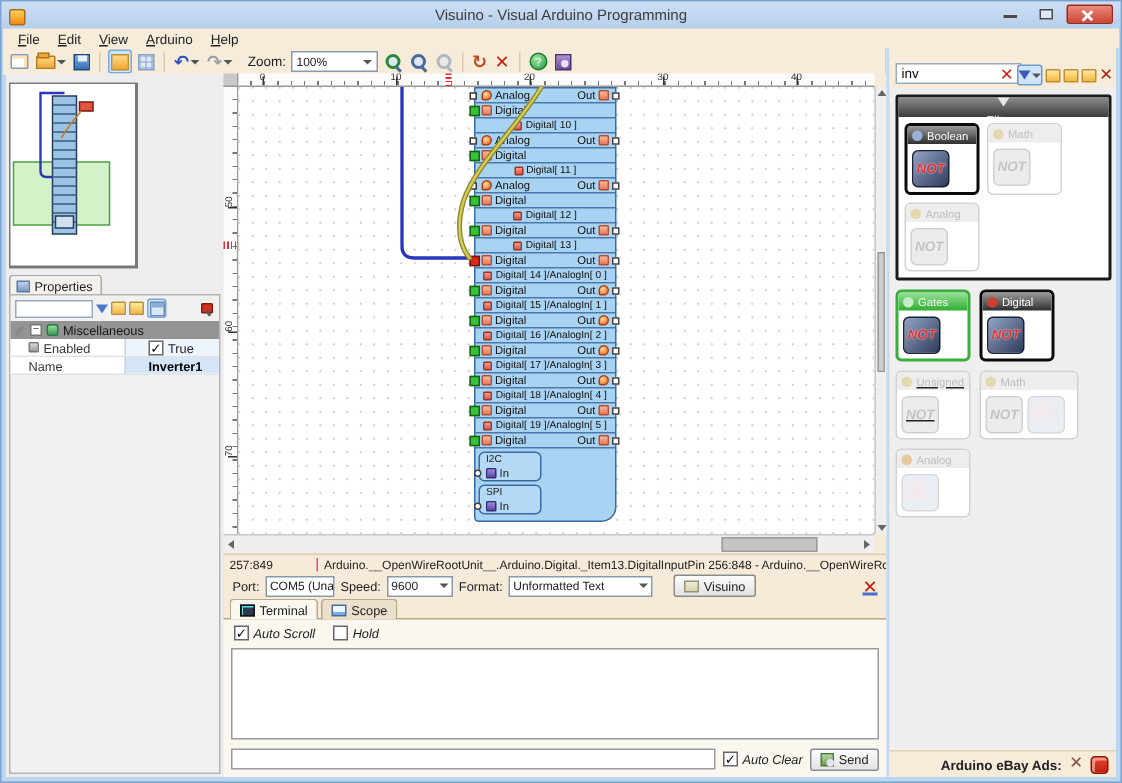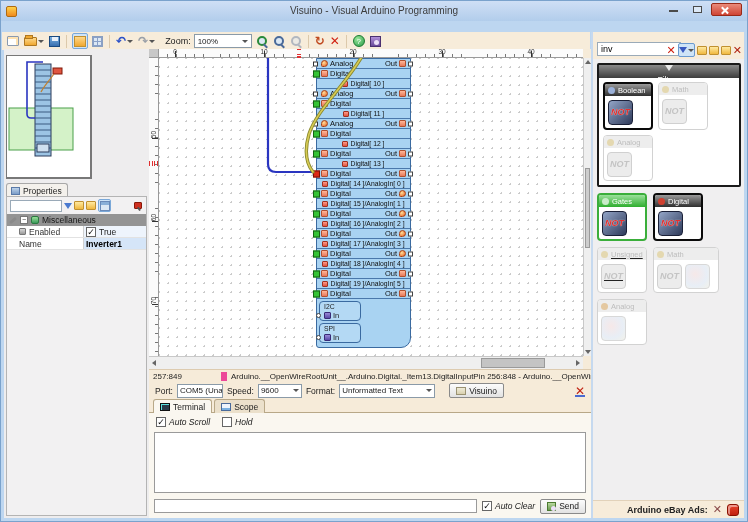--- a/index.html
+++ b/index.html
@@ -65,21 +65,21 @@
   .i-pcat::before{content:"";width:8px;height:8px;background:#dce8f4;border:1px solid #6a8ab8;box-shadow:inset 0 3px 0 #8ab0d8;}
   .i-pin{width:10px;height:10px;position:relative;margin-left:auto;}
   .i-pin::before{content:"";position:absolute;left:1px;top:1px;width:6px;height:5px;background:#d03020;border:1px solid #881808;border-radius:1px;}
   .i-pin::after{content:"";position:absolute;left:5px;top:6px;width:1.5px;height:4px;background:#555;transform:rotate(-35deg);}
   .pgroup{height:12px;background:#949494;display:flex;align-items:center;gap:3px;font-size:8.5px;color:#151515;padding:0 2px;}
   .i-wrench{width:8px;height:3px;background:#8a8a8a;border-radius:2px;transform:rotate(-40deg);}
   .expbox{width:8px;height:8px;background:#fff;border:1px solid #777;font-size:7px;line-height:6px;text-align:center;color:#333;}
   .i-group{width:8px;height:8px;background:linear-gradient(#9ae09a,#3a9a5a);border:1px solid #2a7a40;border-radius:2px;}
   .prow{height:12px;display:flex;font-size:8.5px;background:#fff;border-bottom:1px solid #e2e2e2;}
   .plabel{width:76px;display:flex;align-items:center;gap:3px;padding-left:12px;color:#333;}
-  .pval{flex:1;border-left:1px solid #d0d0d0;display:flex;align-items:center;gap:3px;padding-left:2px;background:#eef4fc;}
+  .pval{flex:1;border-left:1px solid #d0d0d0;display:flex;align-items:center;gap:3px;padding-left:15px;background:#eef4fc;}
   .pval.namev{background:#d5e5f8;font-weight:bold;color:#000;}
   .i-prop{width:7px;height:7px;background:linear-gradient(#d8d8d8,#9a9a9a);border:1px solid #787878;border-radius:1px;}
   .chkbox{width:10px;height:10px;background:#fff;border:1px solid #666;font-size:9px;line-height:9px;text-align:center;color:#111;}
   .chkbox.checked::after{content:"\2713";}
 
   
   .canvascol{position:absolute;left:148px;top:48px;width:442px;bottom:3px;background:#f6ebd9;}
   .corner{position:absolute;left:0;top:0;width:10px;height:9px;background:#c8c8c8;border-right:1px solid #999;border-bottom:1px solid #999;}
   .cornerblock{position:absolute;left:10px;top:1px;width:14px;height:8px;background:#a8a8a8;}
   .hruler{position:absolute;left:10px;top:0;right:8px;height:9px;background:#fbfbfb;border-bottom:1px solid #9a9a9a;overflow:hidden;}
@@ -115,21 +115,21 @@
   .ic.chan{background:linear-gradient(#ff9a8a,#e05540);border:1px solid #a03020;width:6px;height:6px;}
   .ic.bus{background:linear-gradient(#9a8ad8,#5a4aa8);border:1px solid #3a2a78;}
   .bsub{position:relative;margin:2px 0 0 2px;width:42px;height:20px;background:#b4d9f4;border:1px solid #3a6aa0;border-radius:4px;padding:1px 2px 1px 4px;}
   .bsub .stitle{font-size:6.8px;line-height:8px;}
   .bsub .srow{display:flex;align-items:center;gap:2px;font-size:7.5px;line-height:9px;}
   .bsub .spin{position:absolute;left:-4px;top:11px;width:5px;height:5px;background:#fff;border:1px solid #444;border-radius:50%;}
   .wires{position:absolute;left:0;top:0;pointer-events:none;z-index:5;}
 
   
   .statusbar{position:absolute;left:0;right:0;top:320px;height:13px;display:flex;align-items:center;font-size:8px;color:#222;background:#f6ebd9;border-top:1px solid #ddcbb0;}
-  .status-left{width:78px;padding:0 4px;border-right:6px solid #ec4899;}
+  .status-left{width:63px;padding:0 4px;border-right:1px solid #ec4899;}
   .status-msg{flex:1;white-space:nowrap;overflow:hidden;padding-left:4px;}
   .portrow{position:absolute;left:0;right:0;top:333px;height:17px;display:flex;align-items:center;gap:4px;padding:0 6px;font-size:8.5px;}
   .combo{height:14px;background:#fff;border:1px solid #8a9aa8;display:flex;align-items:center;justify-content:space-between;font-size:8px;padding:0 2px;overflow:hidden;white-space:nowrap;}
   .btn{height:15px;border:1px solid #8a8a8a;background:linear-gradient(#fcfcfc,#e2e2e2);border-radius:2px;display:flex;align-items:center;justify-content:center;gap:3px;font-size:8.5px;padding:0 6px;}
   .i-plug{width:10px;height:8px;background:linear-gradient(#f0ecd8,#d8d0b0);border:1px solid #9a9272;}
   .i-disc{margin-left:auto;color:#c02010;font-weight:bold;font-size:12px;line-height:12px;}
   .i-disc::after{content:"";display:block;width:10px;height:2px;background:#4a6ad0;margin-top:-2px;}
   .tabs{position:absolute;left:4px;top:350px;height:14px;display:flex;gap:2px;z-index:2;}
   .tab{height:14px;display:flex;align-items:center;gap:3px;padding:0 6px;font-size:8.5px;background:#ebe0cb;border:1px solid #b8a888;border-bottom:none;border-radius:3px 3px 0 0;}
   .tab.active{background:#faf7f0;}
@@ -186,20 +186,27 @@
       <div class="winbtn">
           <div class="max"></div>
         </div>
       <div class="winbtn close">
           <div class="x1"></div>
           <div class="x2"></div>
         </div>
     </div>
   </div>
 
+  <div class="menubar">
+      <div class="menu-item"><span class="acc">F</span><span>ile</span></div>
+      <div class="menu-item"><span class="acc">E</span><span>dit</span></div>
+      <div class="menu-item"><span class="acc">V</span><span>iew</span></div>
+      <div class="menu-item"><span class="acc">A</span><span>rduino</span></div>
+      <div class="menu-item"><span class="acc">H</span><span>elp</span></div>
+    </div>
 
   <div class="toolbar">
     <div class="tbtn">
         <span class="i-page"></span>
       </div>
     <div class="tbtn">
         <span class="i-open"></span>
         <span class="caret"></span>
       </div>
     <div class="tbtn">

